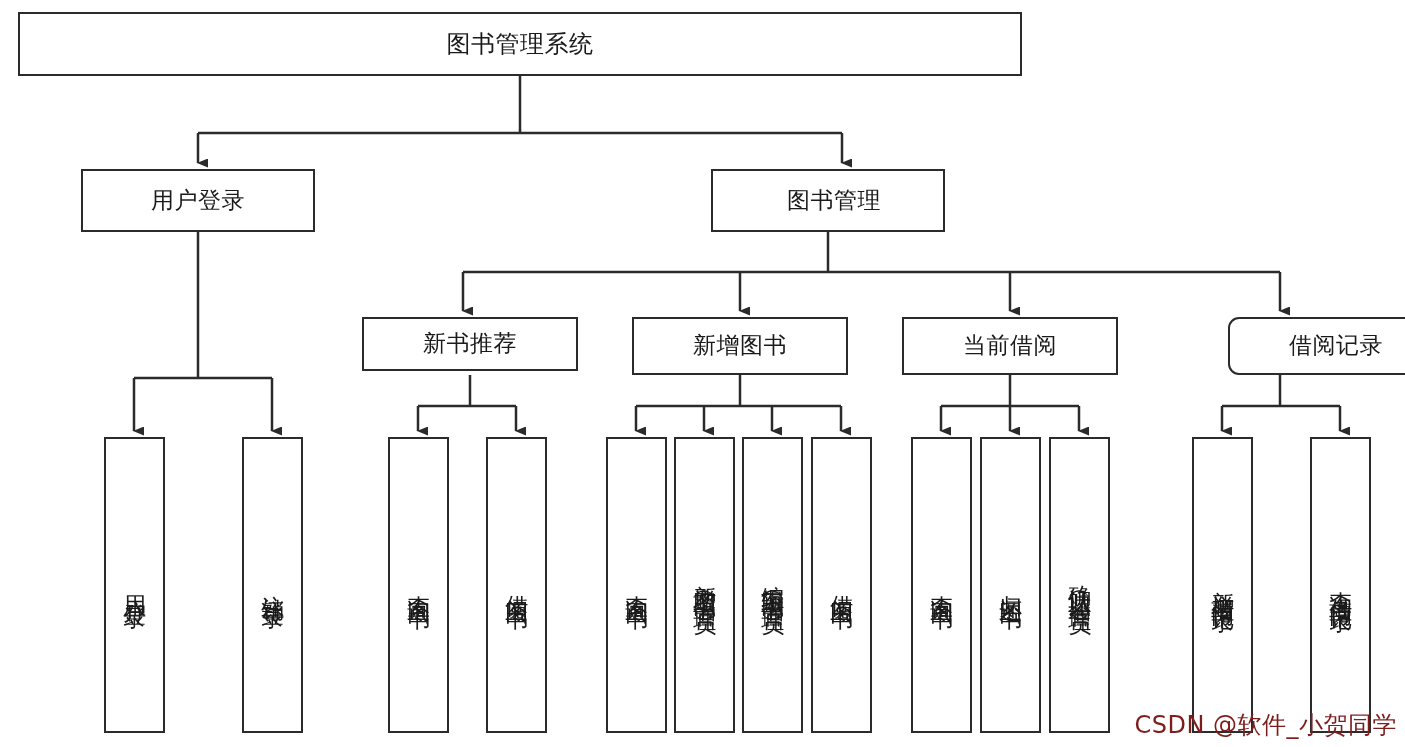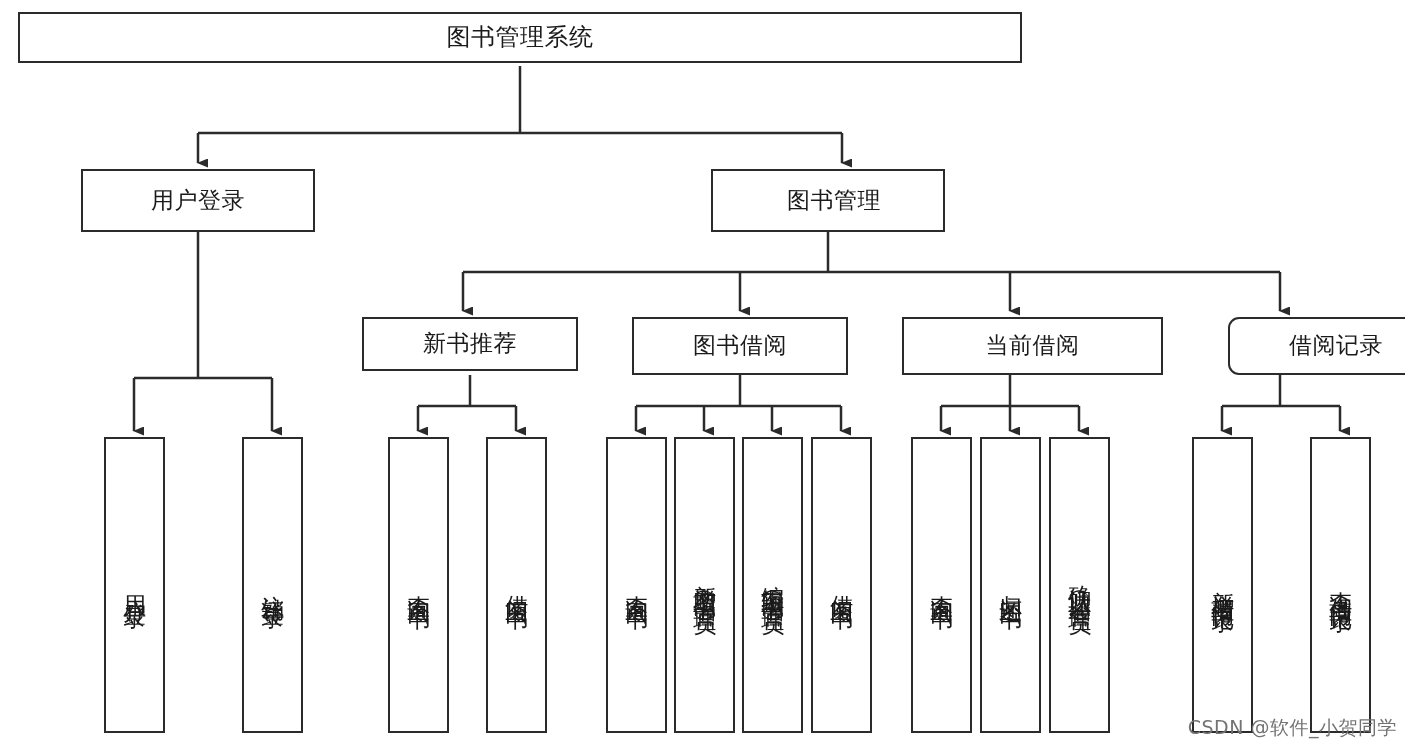--- a/index.html
+++ b/index.html
@@ -62,22 +62,22 @@
     font-size: 23px;
     line-height: 1.1;
     letter-spacing: 4px;
     text-align: center;
     white-space: nowrap;
   }
   #watermark {
     position: absolute;
     right: 8px;
     bottom: 6px;
-    font-size: 19px;
-    color: #737373;
+    font-size: 24px;
+    color: #7f1d1d;
     letter-spacing: 0.5px;
     white-space: nowrap;
     pointer-events: none;
   }
 </style>
 </head>
 <body>
 
 <div id="canvas">
 
@@ -125,38 +125,38 @@
       <path d="M1010,406 L1010,431" marker-end="url(#ah)"></path>
       <path d="M1079,406 L1079,431" marker-end="url(#ah)"></path>
 
       <path d="M1280,375 L1280,406"></path>
       <path d="M1222,406 L1340,406"></path>
       <path d="M1222,406 L1222,431" marker-end="url(#ah)"></path>
       <path d="M1340,406 L1340,431" marker-end="url(#ah)"></path>
     </g>
   </svg>
 
-  <div class="node h root" style="left:18px; top:12px; width:1004px; height:51px;">
+  <div class="node h root" style="left:18px; top:12px; width:1004px; height:64px;">
     <span class="lbl">图书管理系统</span>
   </div>
 
   <div class="node h" style="left:81px; top:169px; width:234px; height:63px;">
     <span class="lbl">用户登录</span>
   </div>
   <div class="node h" style="left:711px; top:169px; width:234px; height:63px;padding-left:12px;">
     <span class="lbl">图书管理</span>
   </div>
 
   <div class="node h" style="left:362px; top:317px; width:216px; height:54px;">
     <span class="lbl">新书推荐</span>
   </div>
   <div class="node h" style="left:632px; top:317px; width:216px; height:58px;">
-    <span class="lbl">图书借阅</span>
-  </div>
-  <div class="node h" style="left:902px; top:317px; width:261px; height:58px;">
+    <span class="lbl">新增图书</span>
+  </div>
+  <div class="node h" style="left:902px; top:317px; width:216px; height:58px;">
     <span class="lbl">当前借阅</span>
   </div>
   <div class="node h" style="left:1228px; top:317px; width:216px; height:58px;border-radius:11px;">
     <span class="lbl">借阅记录</span>
   </div>
 
   <div class="node v" style="left:104px; top:437px; width:61px; height:296px;">
     <span class="lbl">用户登录</span>
   </div>
   <div class="node v" style="left:242px; top:437px; width:61px; height:296px;">

